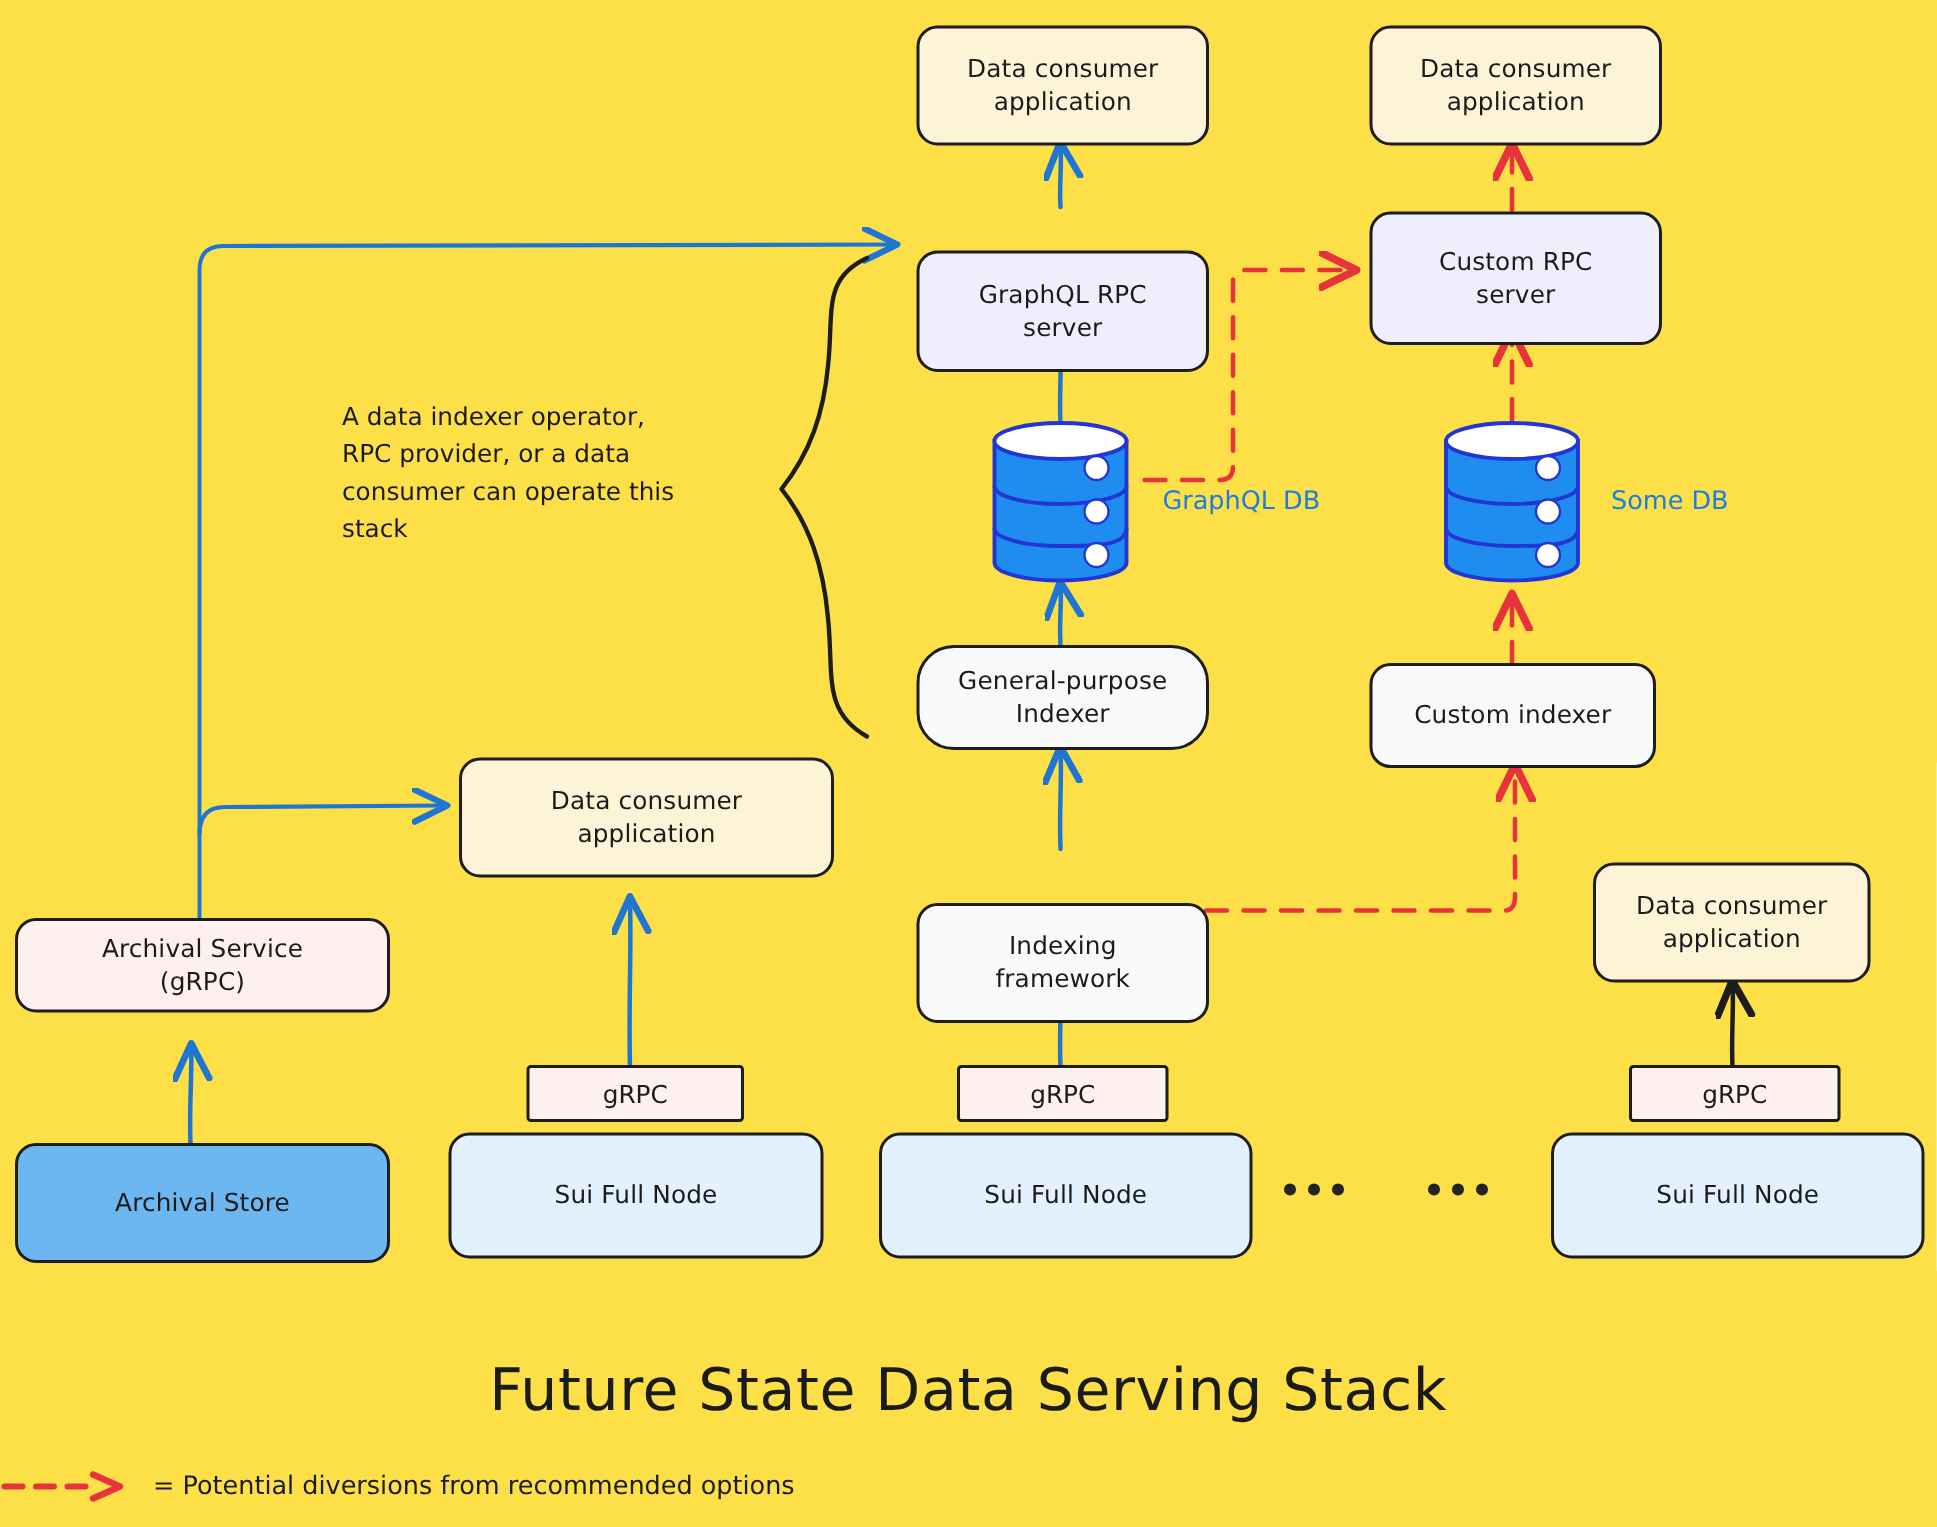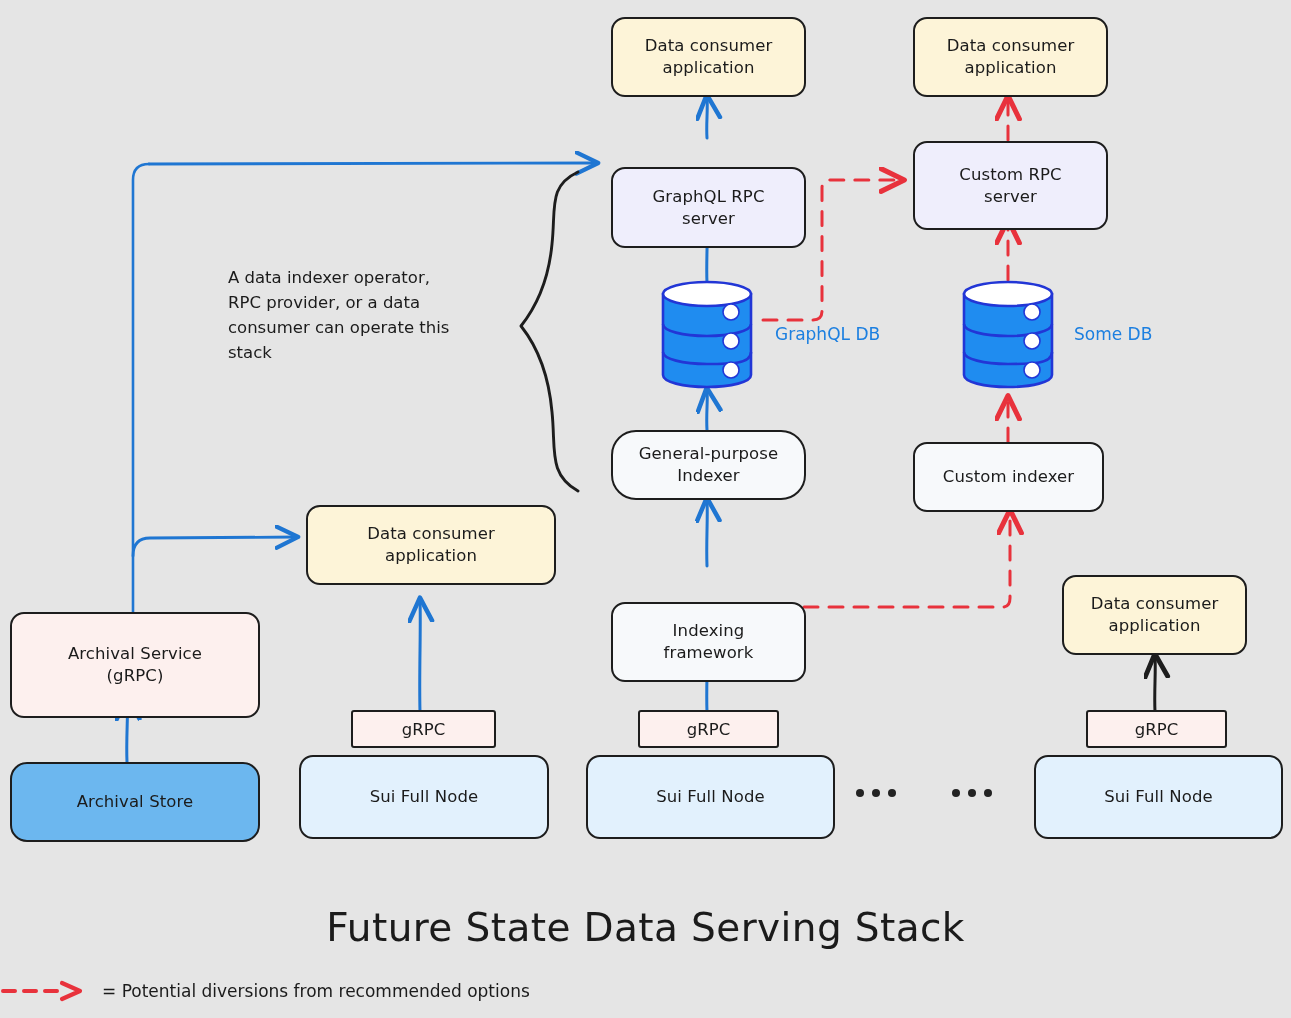--- a/index.html
+++ b/index.html
@@ -1,17 +1,17 @@
 <!DOCTYPE html>
 <html><head>
 <meta charset="utf-8">
 <style>
   html,body{margin:0;padding:0;background:#ffffff;}
   body{width:1291px;height:1018px;font-family:"DejaVu Sans", sans-serif;overflow:hidden;}
-  #stage{position:relative;width:1291px;height:1018px;background:#e5e5e5;}
+  #stage{position:relative;width:1291px;height:1018px;background:#fde047;}
   svg#wires{position:absolute;left:0;top:0;width:1291px;height:1018px;pointer-events:none;}
 
   .node{
     position:absolute;
     box-sizing:border-box;
     border:2.6px solid #1d1d1d;
     border-radius:14px;
     display:flex;align-items:center;justify-content:center;
     text-align:center;
     font-family:"DejaVu Sans", sans-serif;
@@ -19,21 +19,21 @@
     color:#1b1b1b;
     line-height:1.32;
     letter-spacing:.1px;
     z-index:4;
   }
   .node .lbl{display:block;padding:0 8px;}
   .consumer{background:#fdf4d8;}
   .rpc{background:#efeefc;}
   .indexer{background:#f7f9fb;}
   .archsvc{background:#fdf0ee;}
-  .archstore{background:#6cb7ef;border-radius:17px;}
+  .archstore{background:#6cb7ef;}
   .fullnode{background:#e2f1fd;}
   .grpc{
     position:absolute;box-sizing:border-box;
     border:2.6px solid #1d1d1d;border-radius:3px;background:#fdf0ee;
     display:flex;align-items:center;justify-content:center;
     font-family:"DejaVu Sans", sans-serif;font-size:16.5px;color:#1b1b1b;
     z-index:5;
   }
 
   .dbwrap{position:absolute;z-index:4;}
@@ -188,21 +188,21 @@
   <div class="node consumer" style="left:306px;top:505px;width:250px;height:80px;">
     <span class="lbl" style="white-space:pre-line">Data consumer
 application</span>
   </div>
 
   <div class="node consumer" style="left:1062px;top:575px;width:185px;height:80px;">
     <span class="lbl" style="white-space:pre-line">Data consumer
 application</span>
   </div>
 
-  <div class="node archsvc" style="left:10px;top:612px;width:250px;height:106px;">
+  <div class="node archsvc" style="left:10px;top:612px;width:250px;height:63px;">
     <span class="lbl" style="white-space:pre-line">Archival Service
 (gRPC)</span>
   </div>
 
   <div class="node archstore" style="left:10px;top:762px;width:250px;height:80px;">
     <span class="lbl">Archival Store</span>
   </div>
 
   <div class="grpc" style="left:351px;top:710px;width:145px;height:38px;">
     <span>gRPC</span>

